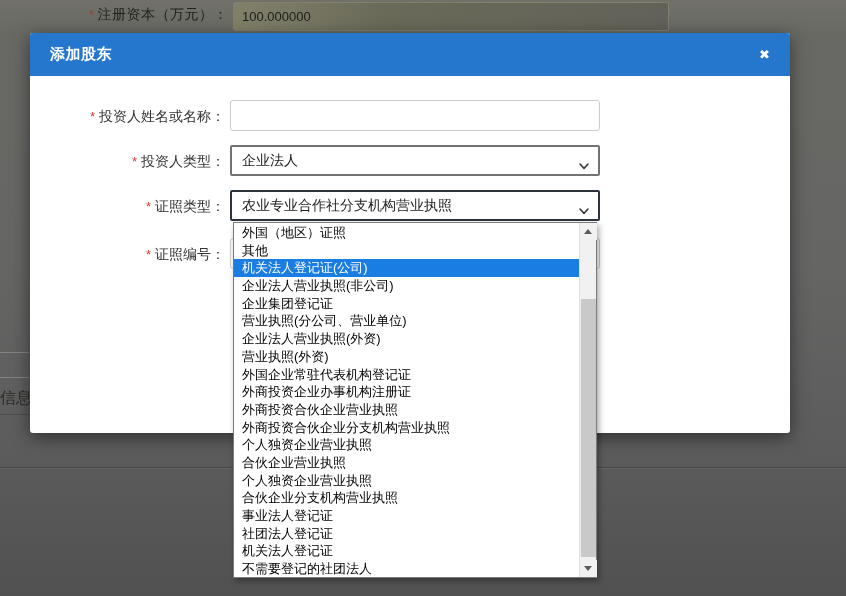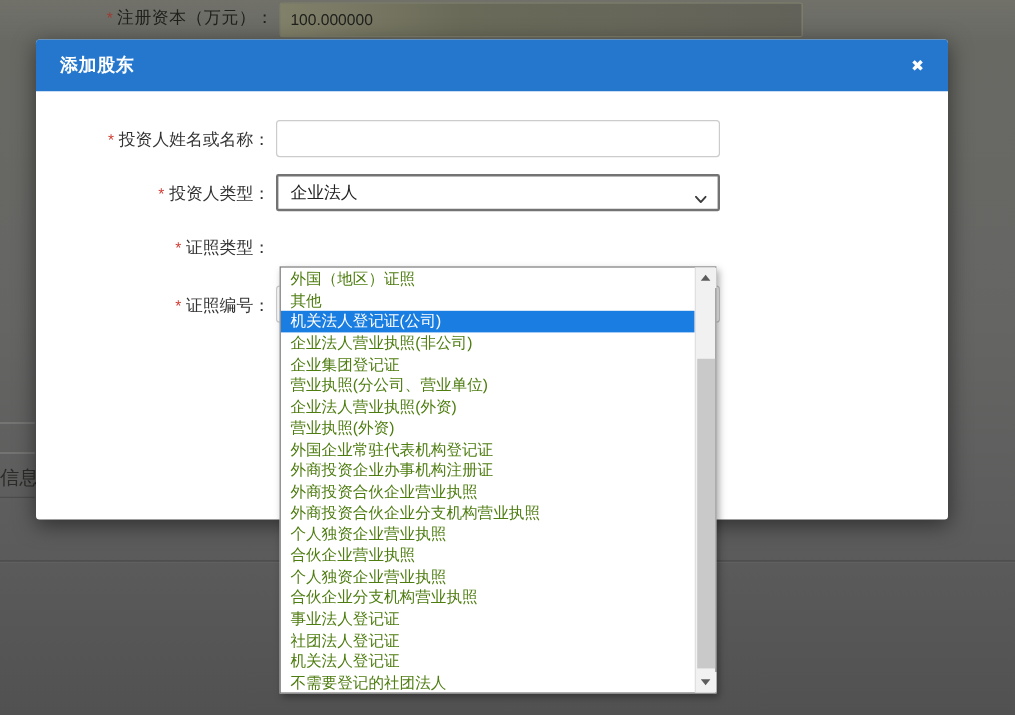--- a/index.html
+++ b/index.html
@@ -73,21 +73,21 @@
 
   
   .listbox {
     position: absolute; left: 233px; top: 222px; width: 364px; height: 356px;
     background: #ffffff; border: 1px solid #7a7a7a; z-index: 20;
     box-shadow: 2px 3px 6px rgba(0,0,0,0.35);
   }
   .listbox-options { position: absolute; left: 0; top: 1px; right: 17px; bottom: 1px; overflow: hidden; }
   .lb-option {
     height: 17.7px; line-height: 17.7px; padding-left: 8px;
-    font-size: 13px; color: #4d7c0f; white-space: nowrap; cursor: default;
+    font-size: 13px; color: #000000; white-space: nowrap; cursor: default;
   }
   .lb-option.highlighted { background: #1a7de2; color: #ffffff; }
 
   .lb-scrollbar {
     position: absolute; right: 0; top: 0; width: 17px; height: 100%;
     background: #f1f1f1; border-left: 1px solid #e0e0e0;
   }
   .lb-btn { position: absolute; left: 0; width: 17px; height: 17px; background: #f1f1f1; cursor: pointer; }
   .lb-btn.up { top: 0; }
   .lb-btn.down { bottom: 0; }
@@ -138,20 +138,28 @@
       <span>企业法人</span>
       <span class="chev">
         <svg width="10" height="7" viewBox="0 0 10 7">
             <polyline points="1,1 5,5.4 9,1" fill="none" stroke="#3c3c3c" stroke-width="1.6" stroke-linecap="round" stroke-linejoin="round"></polyline>
           </svg>
       </span>
     </div>
 
     <div class="fld-label" style="top:164px">
       <span class="req">*</span><span>证照类型：</span>
+    </div>
+    <div class="fld-select focused" style="top:157px">
+      <span>农业专业合作社分支机构营业执照</span>
+      <span class="chev">
+        <svg width="10" height="7" viewBox="0 0 10 7">
+            <polyline points="1,1 5,5.4 9,1" fill="none" stroke="#3c3c3c" stroke-width="1.6" stroke-linecap="round" stroke-linejoin="round"></polyline>
+          </svg>
+      </span>
     </div>
 
     <div class="fld-label" style="top:212px">
       <span class="req">*</span><span>证照编号：</span>
     </div>
     <input class="fld-text-input" style="top: 205px;" type="text" value="">
   </div>
 
   <div class="listbox">
     <div class="listbox-options" id="lb-options">

